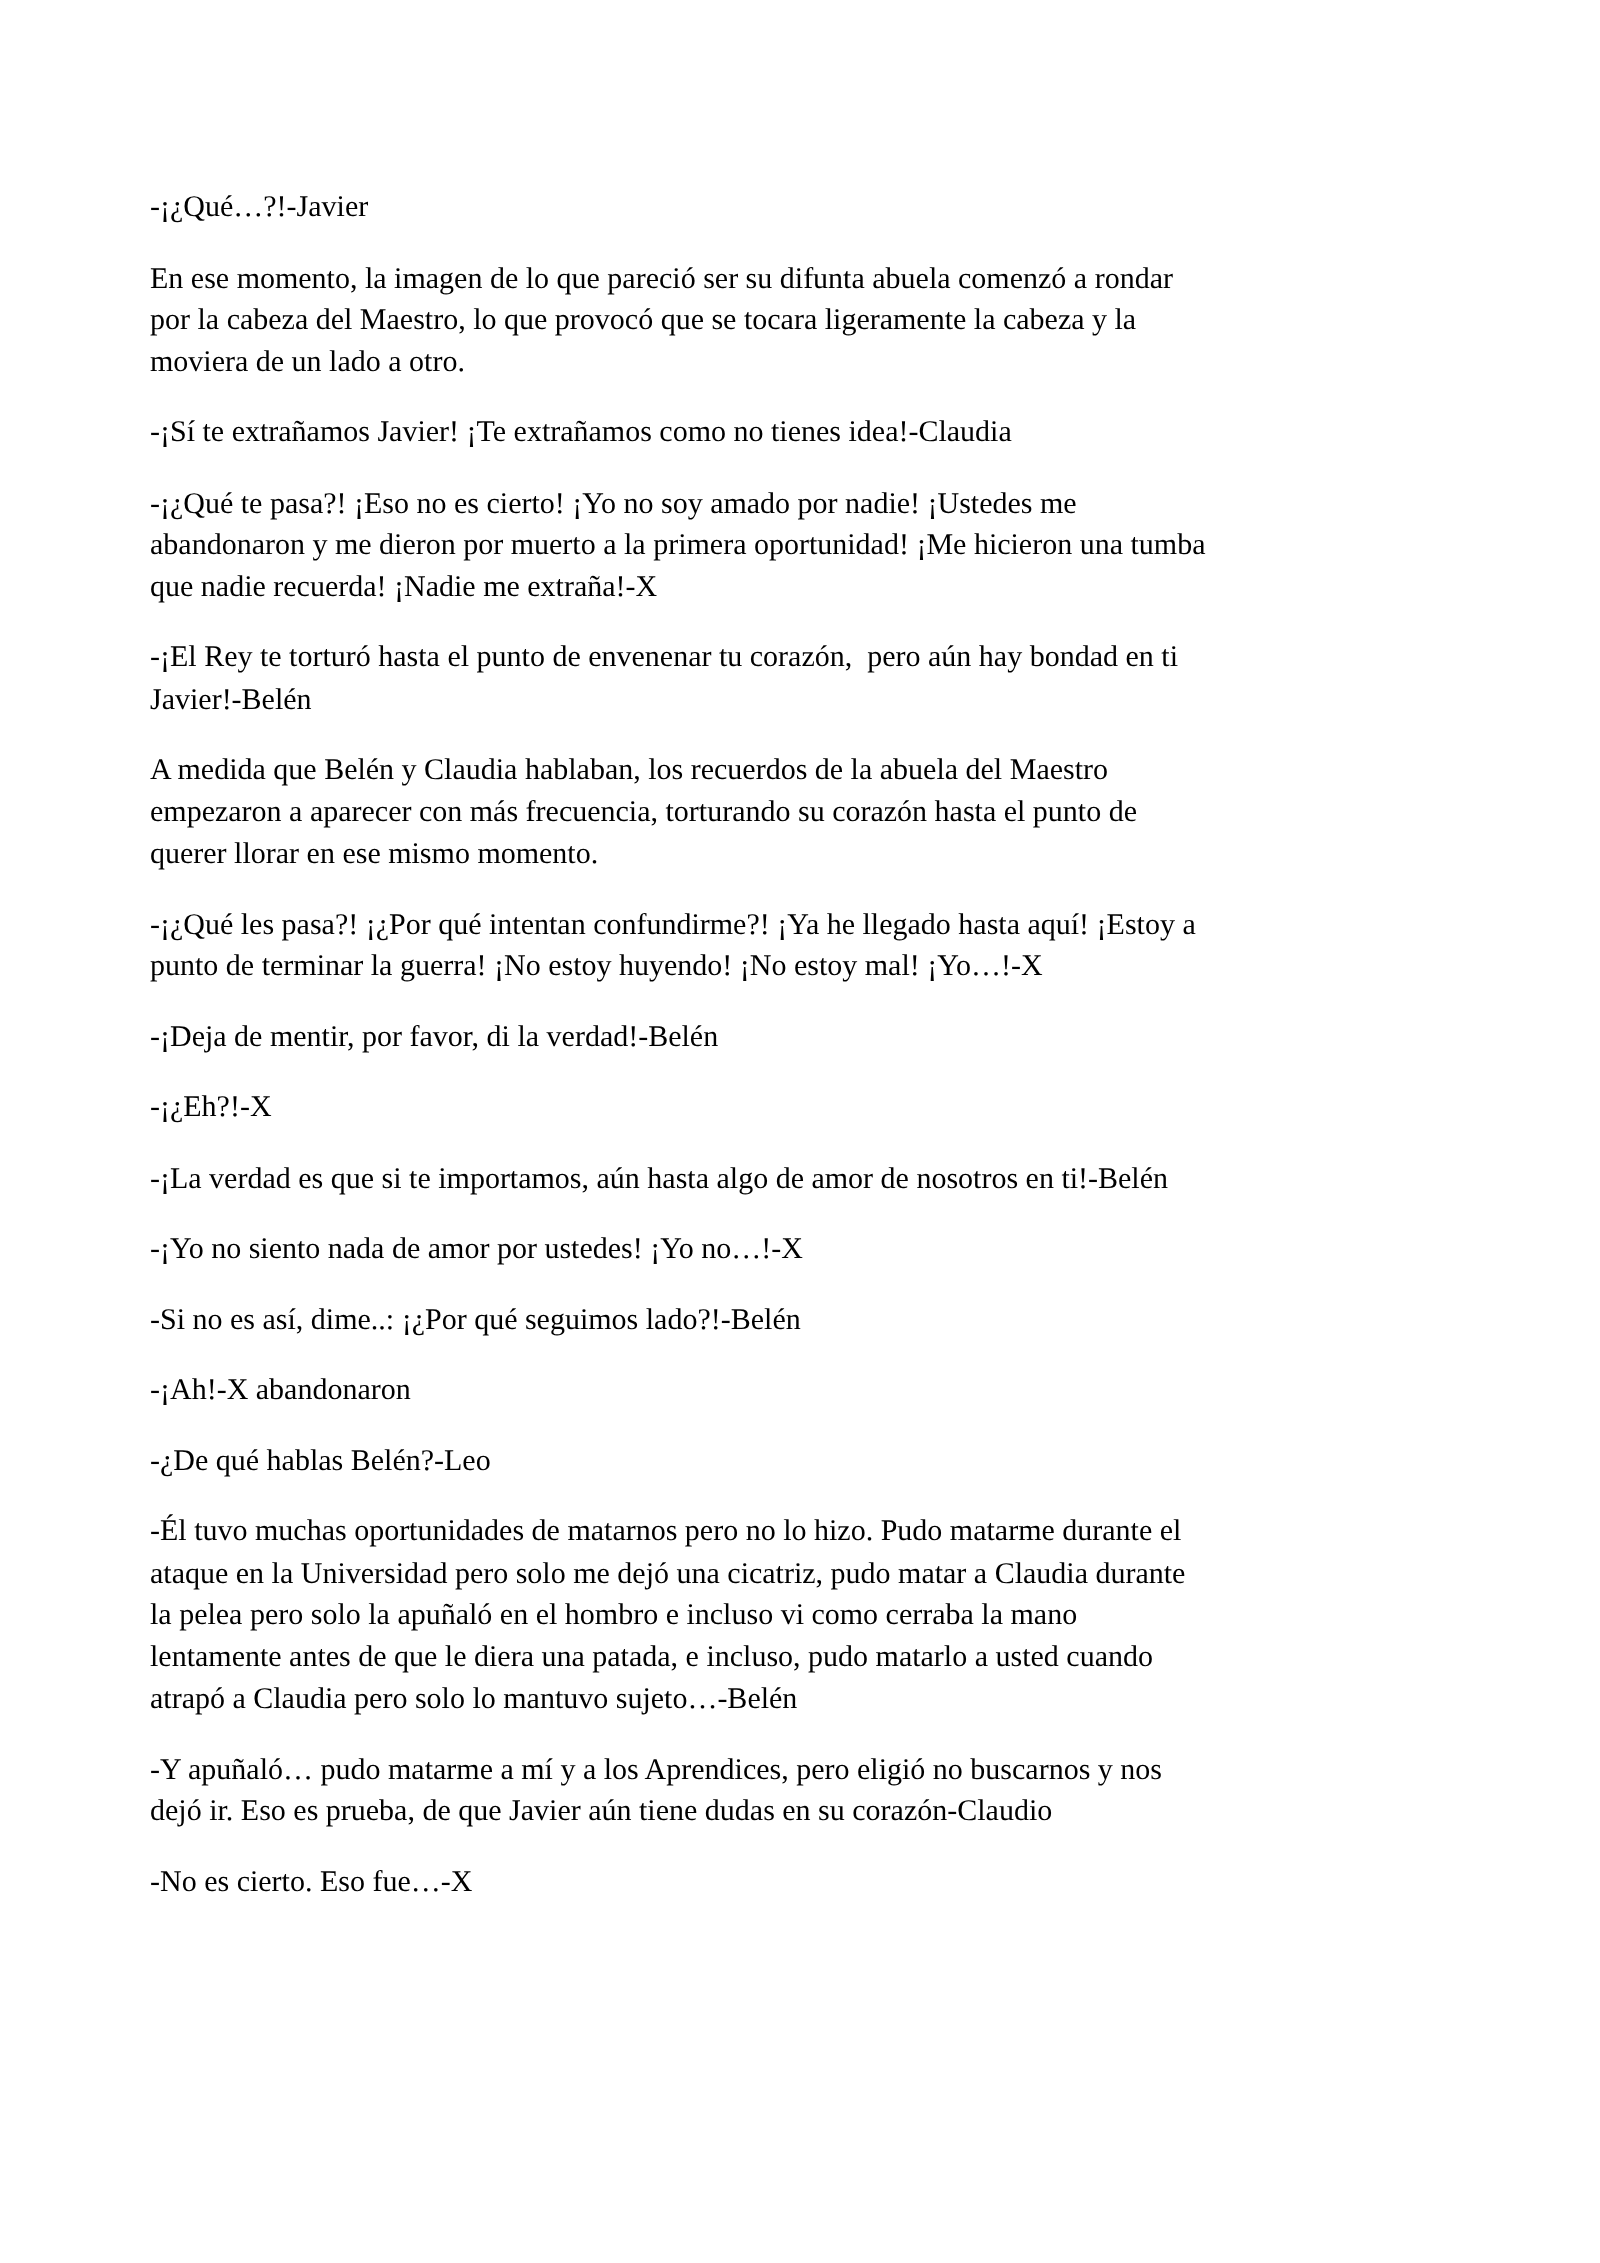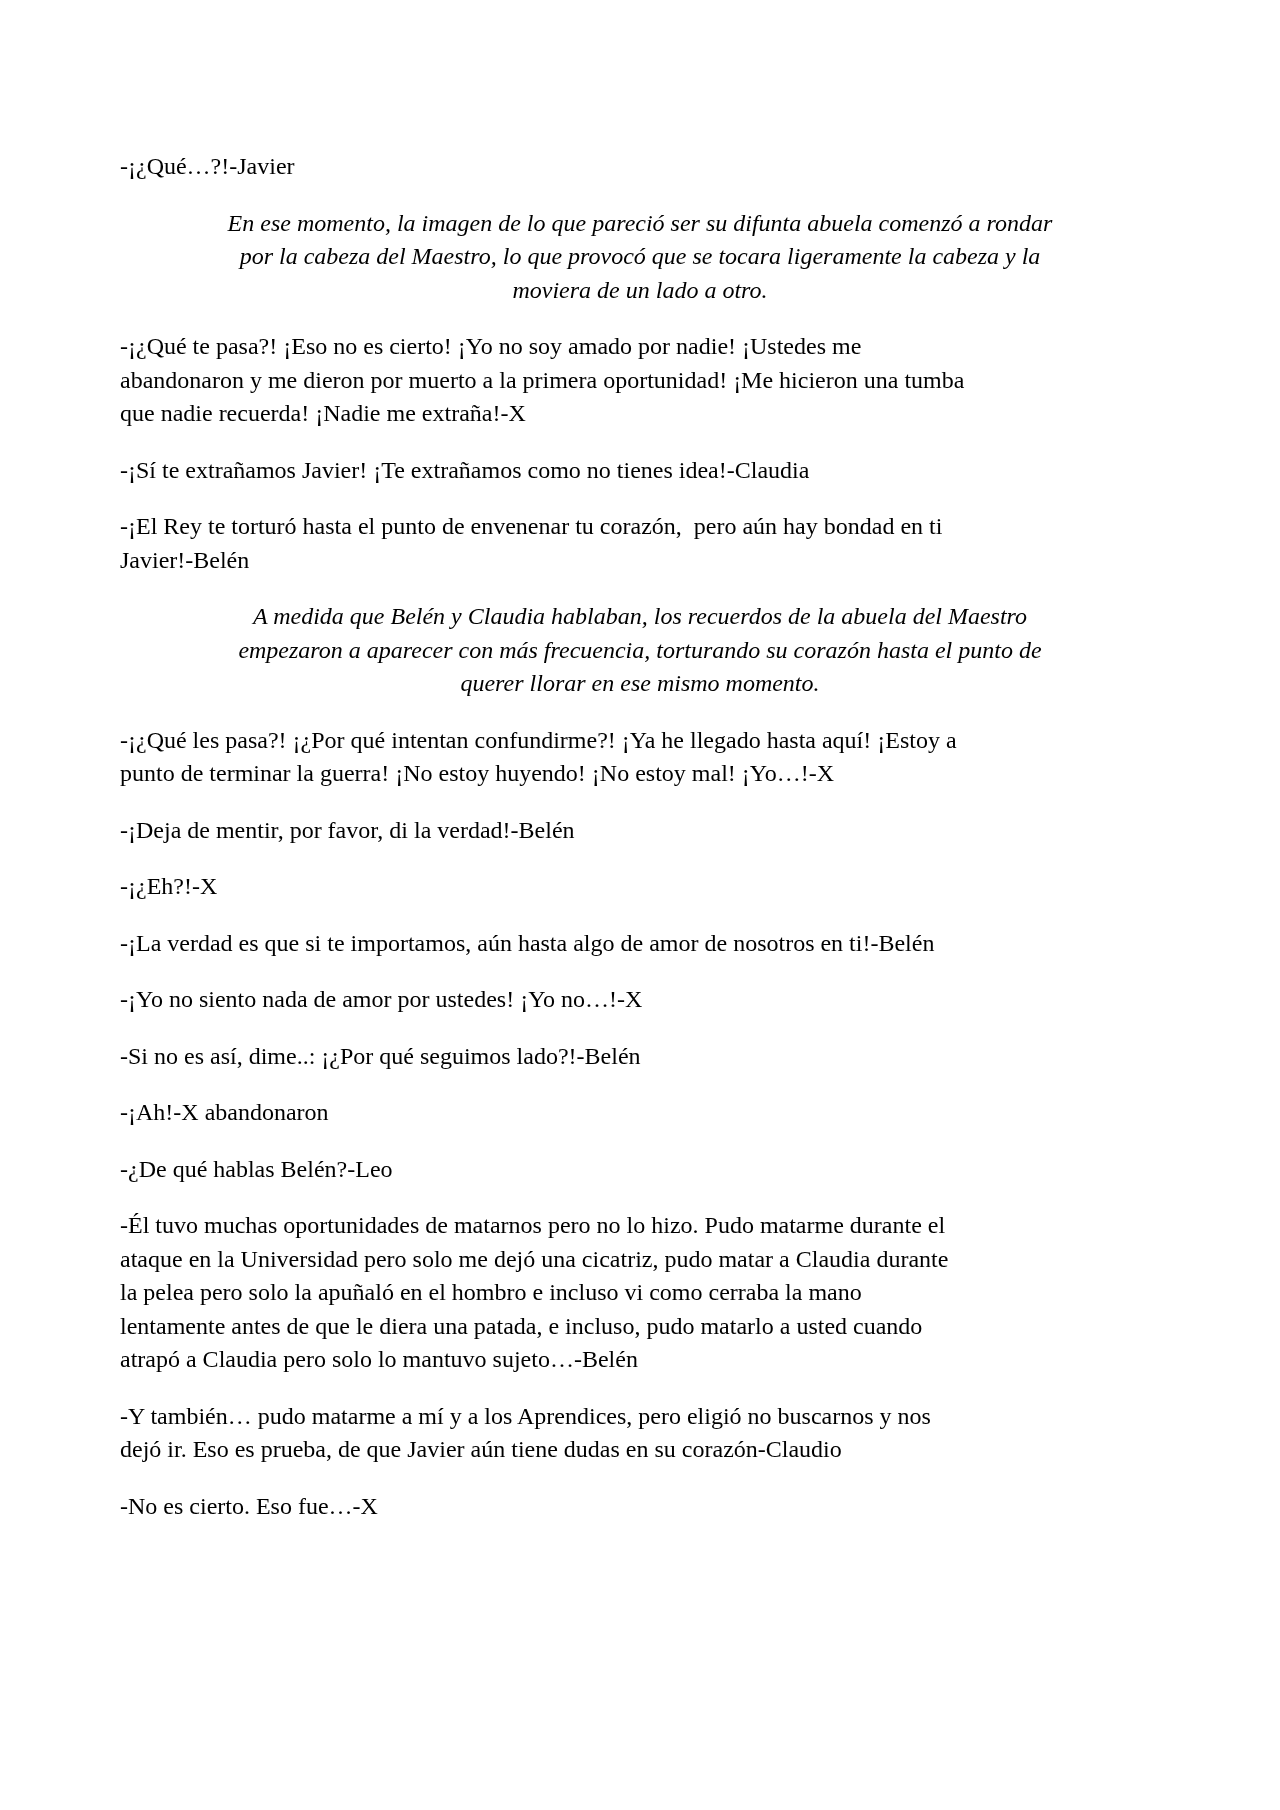--- a/index.html
+++ b/index.html
@@ -22,51 +22,49 @@
     color: #000000;
   }
   .para {
     margin: 0 0 23px 0;
     font-size: 24px;
     line-height: 33.5px;
     white-space: pre;      
     color: #000000;
   }
   .para.italic {
-    font-style: italic;
-    text-align: center;
   }
 </style>
 </head>
 <body>
 
 <div class="page">
     <p class="para">-¡¿Qué…?!-Javier</p>
     <p class="para italic">En ese momento, la imagen de lo que pareció ser su difunta abuela comenzó a rondar
 por la cabeza del Maestro, lo que provocó que se tocara ligeramente la cabeza y la
 moviera de un lado a otro.</p>
+    <p class="para">-¡Sí te extrañamos Javier! ¡Te extrañamos como no tienes idea!-Claudia</p>
     <p class="para">-¡¿Qué te pasa?! ¡Eso no es cierto! ¡Yo no soy amado por nadie! ¡Ustedes me
 abandonaron y me dieron por muerto a la primera oportunidad! ¡Me hicieron una tumba
 que nadie recuerda! ¡Nadie me extraña!-X</p>
-    <p class="para">-¡Sí te extrañamos Javier! ¡Te extrañamos como no tienes idea!-Claudia</p>
     <p class="para">-¡El Rey te torturó hasta el punto de envenenar tu corazón,  pero aún hay bondad en ti
 Javier!-Belén</p>
     <p class="para italic">A medida que Belén y Claudia hablaban, los recuerdos de la abuela del Maestro
 empezaron a aparecer con más frecuencia, torturando su corazón hasta el punto de
 querer llorar en ese mismo momento.</p>
     <p class="para">-¡¿Qué les pasa?! ¡¿Por qué intentan confundirme?! ¡Ya he llegado hasta aquí! ¡Estoy a
 punto de terminar la guerra! ¡No estoy huyendo! ¡No estoy mal! ¡Yo…!-X</p>
     <p class="para">-¡Deja de mentir, por favor, di la verdad!-Belén</p>
     <p class="para">-¡¿Eh?!-X</p>
     <p class="para">-¡La verdad es que si te importamos, aún hasta algo de amor de nosotros en ti!-Belén</p>
     <p class="para">-¡Yo no siento nada de amor por ustedes! ¡Yo no…!-X</p>
     <p class="para">-Si no es así, dime..: ¡¿Por qué seguimos lado?!-Belén</p>
     <p class="para">-¡Ah!-X abandonaron</p>
     <p class="para">-¿De qué hablas Belén?-Leo</p>
     <p class="para">-Él tuvo muchas oportunidades de matarnos pero no lo hizo. Pudo matarme durante el
 ataque en la Universidad pero solo me dejó una cicatriz, pudo matar a Claudia durante
 la pelea pero solo la apuñaló en el hombro e incluso vi como cerraba la mano
 lentamente antes de que le diera una patada, e incluso, pudo matarlo a usted cuando
 atrapó a Claudia pero solo lo mantuvo sujeto…-Belén</p>
-    <p class="para">-Y también… pudo matarme a mí y a los Aprendices, pero eligió no buscarnos y nos
+    <p class="para">-Y apuñaló… pudo matarme a mí y a los Aprendices, pero eligió no buscarnos y nos
 dejó ir. Eso es prueba, de que Javier aún tiene dudas en su corazón-Claudio</p>
     <p class="para">-No es cierto. Eso fue…-X</p>
   </div>
 
 </body></html>

